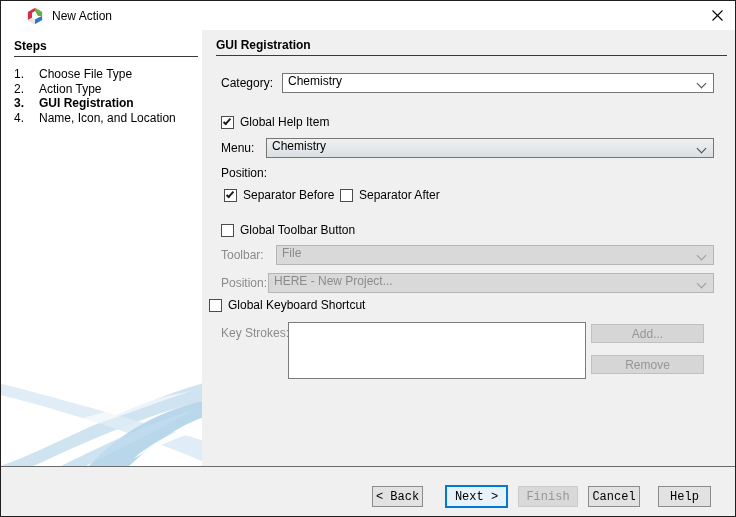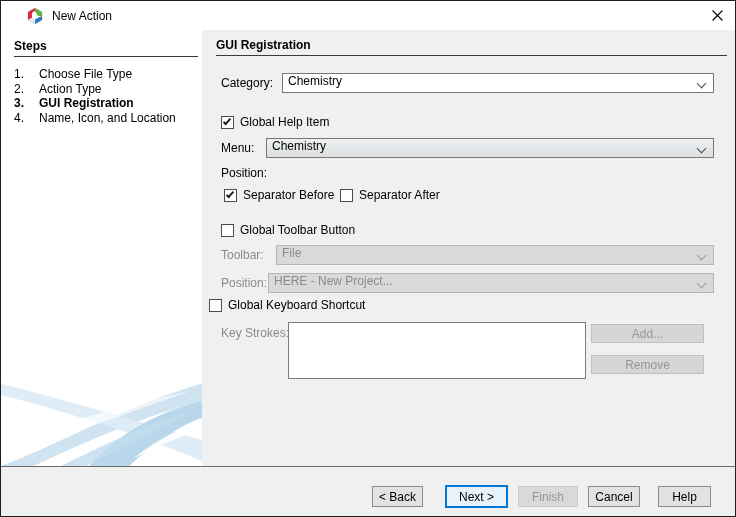--- a/index.html
+++ b/index.html
@@ -97,20 +97,21 @@
   
   .footer {
     position:absolute; left:0; top:465px; width:734px; height:50px;
     background:#f0f0f0; border-top:1px solid #6b6b6b;
   }
   .btn {
     position:absolute; top:19px; height:21px;
     background:#e2e2e2; border:1px solid #8c8c8c; color:#000;
     display:flex; align-items:center; justify-content:center;
     font-size:12px;
+    font-family:Liberation Mono, monospace;
   }
   .btn.default {
     top:18px; height:23px;
     border:2px solid #0078d7; background:#e7f2fb;
   }
   .btn.disabled { background:#d9d9d9; border-color:#cbcbcb; color:#979797; }
 </style>
 </head>
 <body>
 

